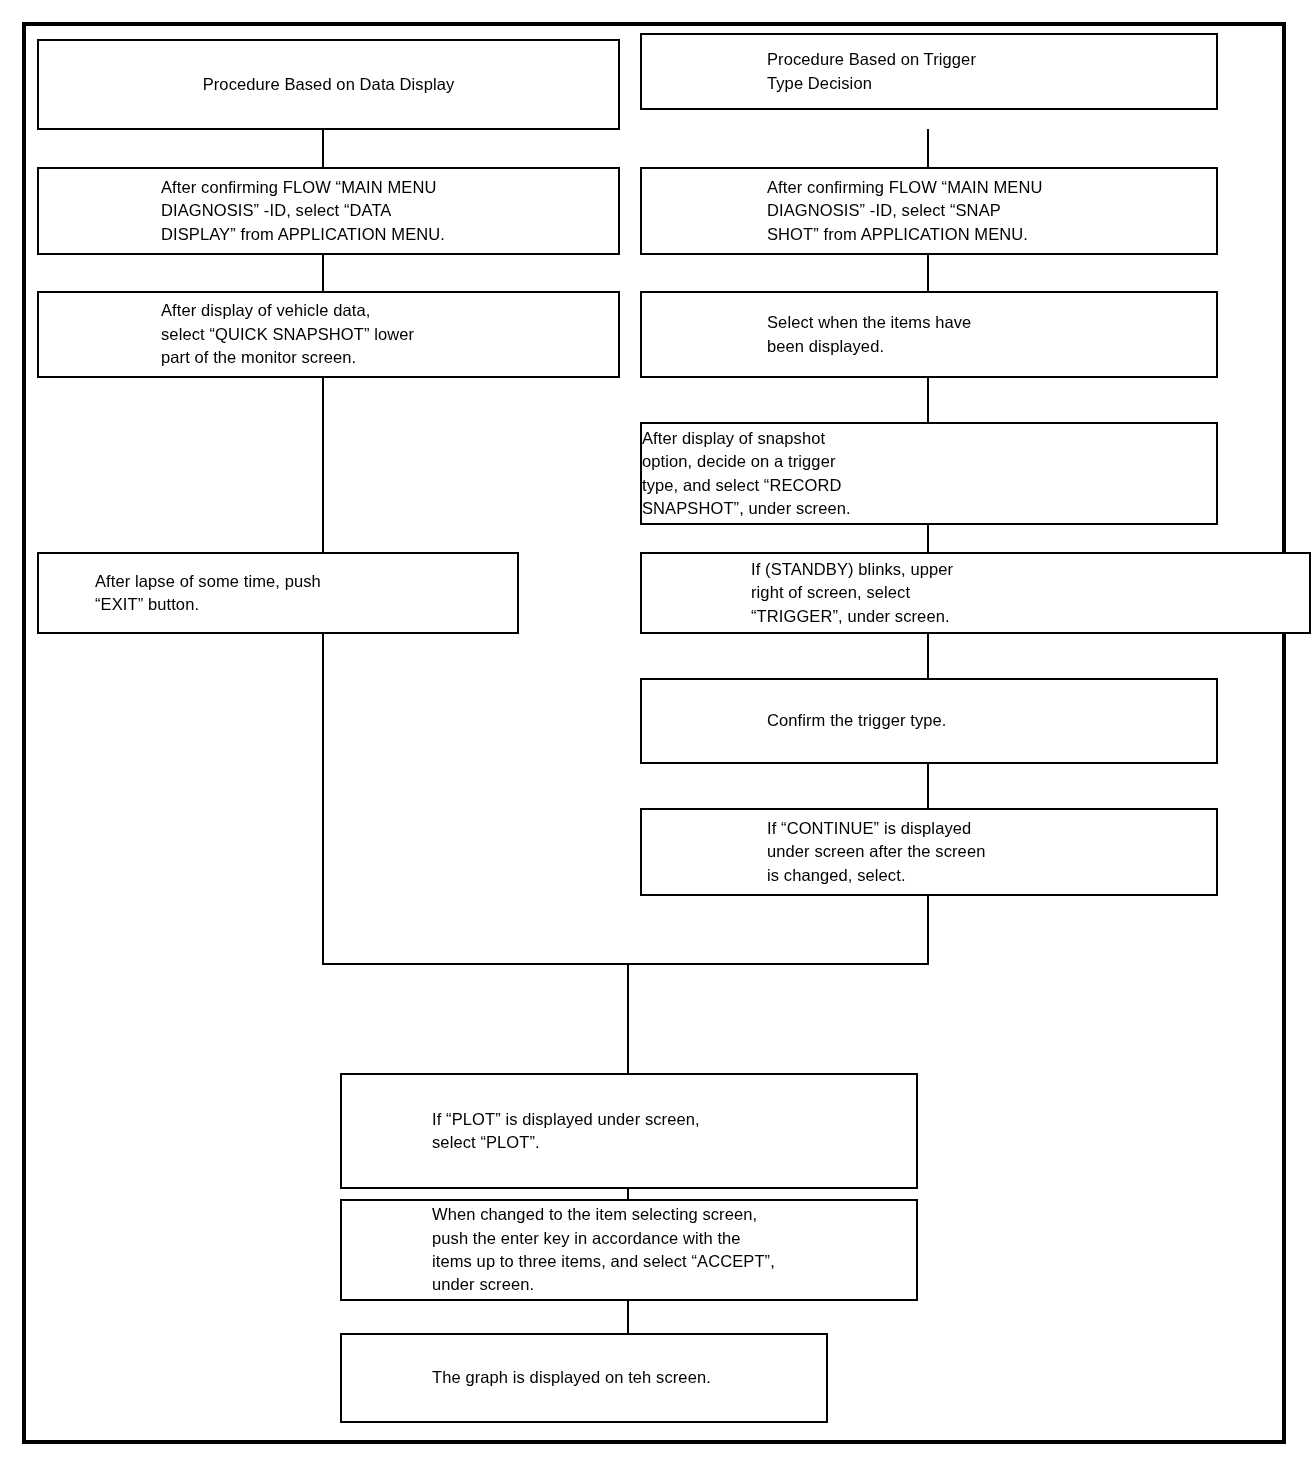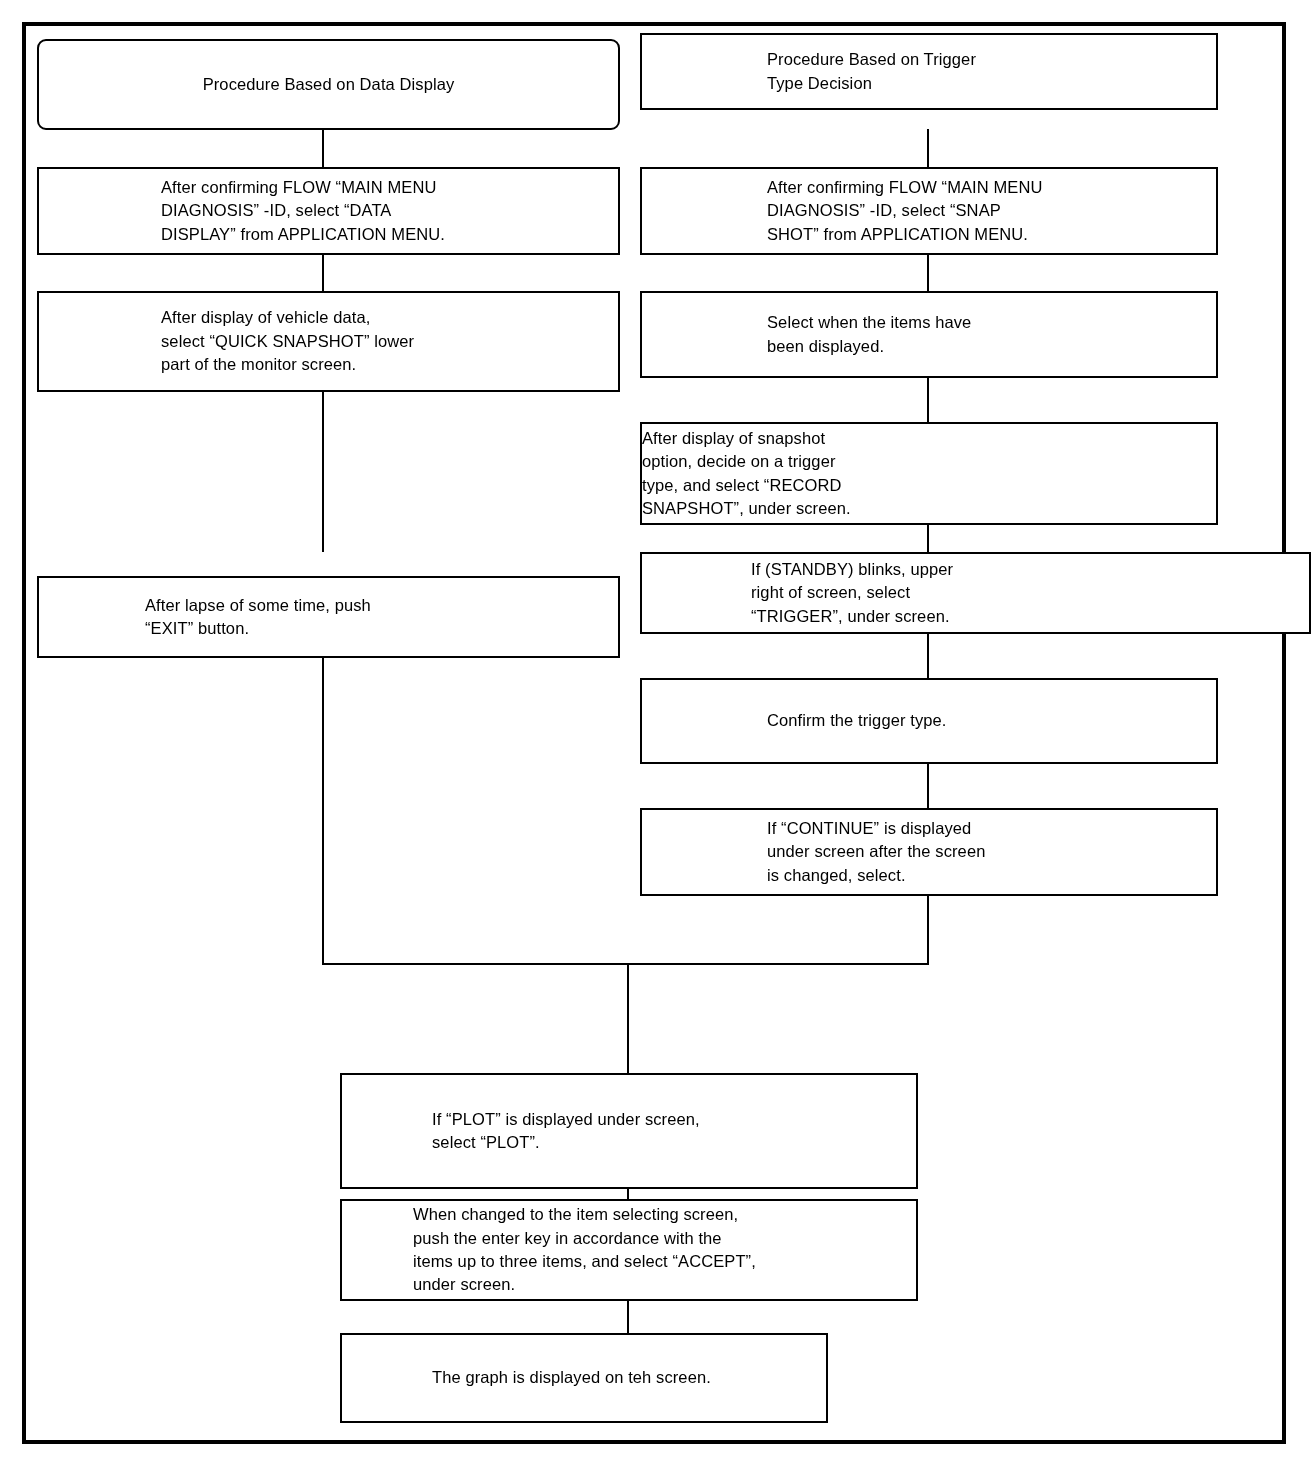--- a/index.html
+++ b/index.html
@@ -89,37 +89,37 @@
   <div class="conn-v" style="left:927px; top:633px; height:46px;"></div>
   <div class="conn-v" style="left:927px; top:763px; height:46px;"></div>
   <div class="conn-v" style="left:927px; top:895px; height:70px;"></div>
 
   <div class="conn-h" style="left:322px; top:963px; width:607px;"></div>
 
   <div class="conn-v" style="left:627px; top:963px; height:110px;"></div>
   <div class="conn-v" style="left:627px; top:1163px; height:36px;"></div>
   <div class="conn-v" style="left:627px; top:1301px; height:32px;"></div>
 
-  <div class="node text-center" style="left:37px; top:39px; width:583px; height:91px;border-radius:9px;">
+  <div class="node text-center" style="left:37px; top:39px; width:583px; height:91px;">
     <span class="node-text">Procedure Based on Data Display</span>
   </div>
 
   <div class="node text-left" style="left:37px; top:167px; width:583px; height:88px; padding-left:122px;">
     <span class="node-text">After confirming FLOW “MAIN MENU
 DIAGNOSIS” -ID, select “DATA
 DISPLAY” from APPLICATION MENU.</span>
   </div>
 
-  <div class="node text-left" style="left:37px; top:291px; width:583px; height:101px; padding-left:122px;">
+  <div class="node text-left" style="left:37px; top:291px; width:583px; height:87px; padding-left:122px;">
     <span class="node-text">After display of vehicle data,
 select “QUICK SNAPSHOT” lower
 part of the monitor screen.</span>
   </div>
 
-  <div class="node text-left" style="left:37px; top:552px; width:583px; height:82px; padding-left:106px;margin-top:24px;">
+  <div class="node text-left" style="left:37px; top:552px; width:482px; height:82px; padding-left:56px;">
     <span class="node-text">After lapse of some time, push
 “EXIT” button.</span>
   </div>
 
   <div class="node text-left" style="left:640px; top:33px; width:578px; height:77px; padding-left:125px;">
     <span class="node-text">Procedure Based on Trigger
 Type Decision</span>
   </div>
 
   <div class="node text-left" style="left:640px; top:167px; width:578px; height:88px; padding-left:125px;">
@@ -154,21 +154,21 @@
     <span class="node-text">If “CONTINUE” is displayed
 under screen after the screen
 is changed, select.</span>
   </div>
 
   <div class="node text-left" style="left:340px; top:1073px; width:578px; height:116px; padding-left:90px;">
     <span class="node-text">If “PLOT” is displayed under screen,
 select “PLOT”.</span>
   </div>
 
-  <div class="node text-left" style="left:340px; top:1199px; width:578px; height:102px; padding-left:71px;">
+  <div class="node text-left" style="left:340px; top:1199px; width:578px; height:102px; padding-left:90px;">
     <span class="node-text">When changed to the item selecting screen,
 push the enter key in accordance with the
 items up to three items, and select “ACCEPT”,
 under screen.</span>
   </div>
 
   <div class="node text-left" style="left:340px; top:1333px; width:488px; height:90px; padding-left:90px;">
     <span class="node-text">The graph is displayed on teh screen.</span>
   </div>
 

